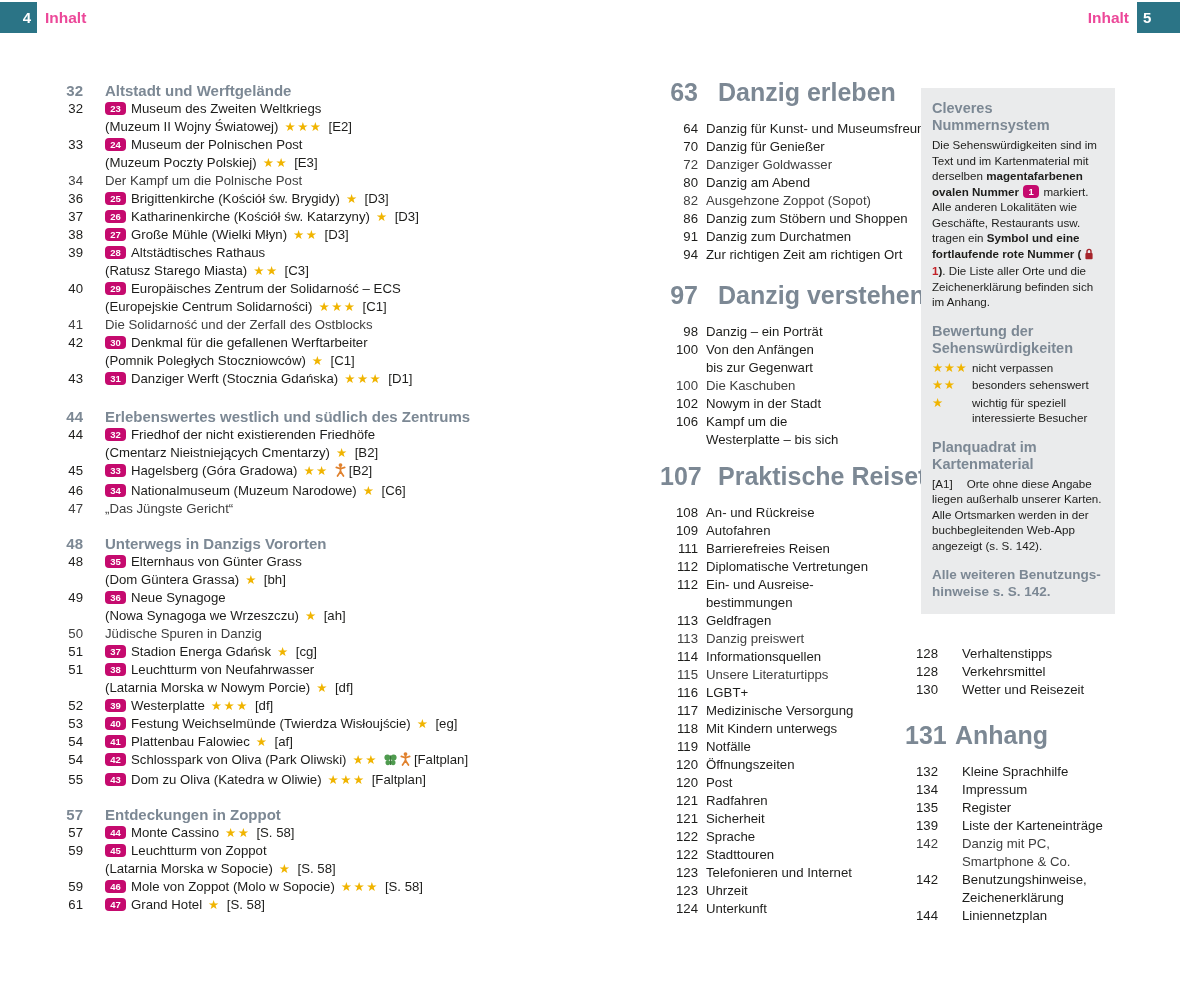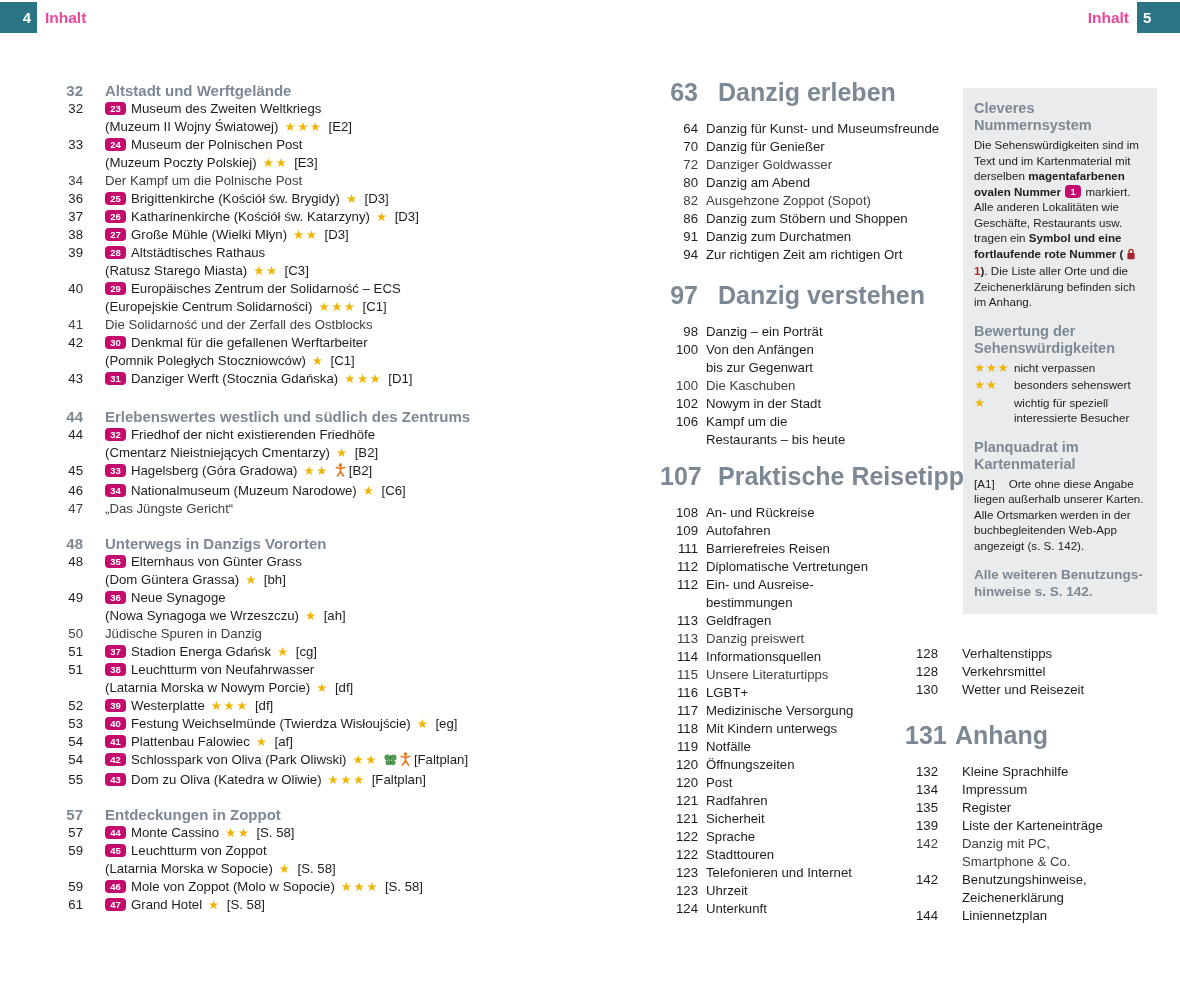--- a/index.html
+++ b/index.html
@@ -39,21 +39,21 @@
 
   .badge{display:inline-flex;justify-content:center;align-items:center;width:21px;height:13px;
     border-radius:4px;background:#c50a6e;color:#fff;font-size:9.5px;font-weight:bold;
     margin-right:5px;vertical-align:1.5px;letter-spacing:0;}
   .stars{color:#f0b400;margin:0 3px 0 6px;letter-spacing:1.5px;font-size:12.5px;
     font-family:"DejaVu Sans",sans-serif;}
   .ref{margin-left:3px;}
   .icon{display:inline-block;margin-left:3px;vertical-align:-2px;}
 
   
-  .sidebar{position:absolute;left:963px;top:88px;width:194px;background:#eaebec;
+  .sidebar{position:absolute;left:921px;top:88px;width:194px;background:#eaebec;
     padding:12px 11px 14px 11px;box-sizing:border-box;font-size:11.6px;line-height:15.5px;}
   .sb-title{font-weight:bold;font-size:14.5px;color:#7c8894;line-height:17px;margin:0 0 3px 0;}
   .sb-p{margin:0 0 13px 0;}
   .sb-badge{width:16px;margin:0 1px;vertical-align:0.5px;}
   .rednum{color:#c22026;font-weight:bold;}
   .sb-legend{display:grid;grid-template-columns:40px 1fr;row-gap:2px;margin:2px 0 13px 0;}
   .sb-legend .stars{margin:0;letter-spacing:0.5px;}
   .sb-ref{}
   .sb-gap{display:inline-block;width:14px;}
   .sb-foot{font-weight:bold;color:#7c8894;font-size:13.5px;line-height:17px;margin-top:13px;}
@@ -341,21 +341,21 @@
         <div class="row">
           <span class="num">102</span>
           <span class="cell">Nowym in der Stadt</span>
         </div>
         <div class="row">
           <span class="num">106</span>
           <span class="cell">Kampf um die</span>
         </div>
         <div class="row">
           <span class="num"></span>
-          <span class="cell">Restaurants – bis heute</span>
+          <span class="cell">Westerplatte – bis sich</span>
         </div>
       </div>
       <div class="chapter" style="top: 384px;">
         <div class="chap-head">
           <span class="num">107</span>
           <span class="cell">Praktische Reisetipps</span>
         </div>
         <div class="row">
           <span class="num">108</span>
           <span class="cell">An- und Rückreise</span>

